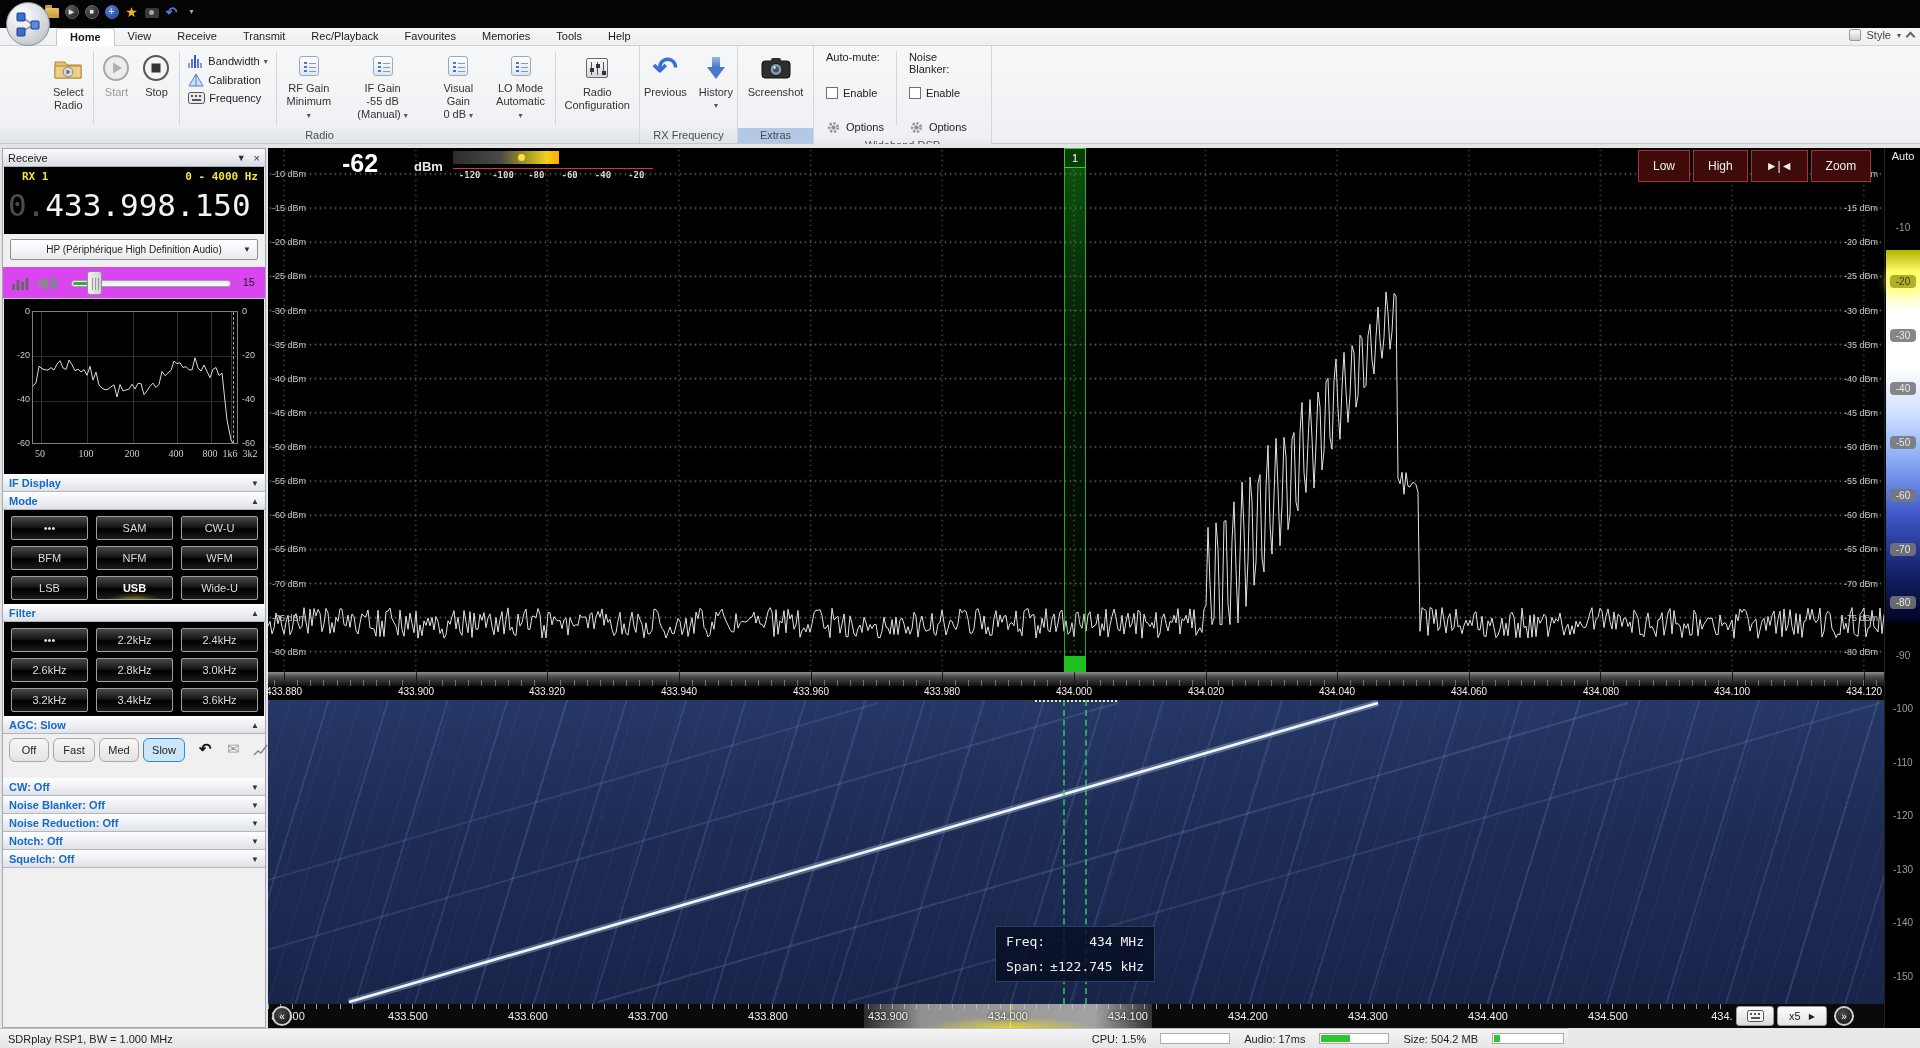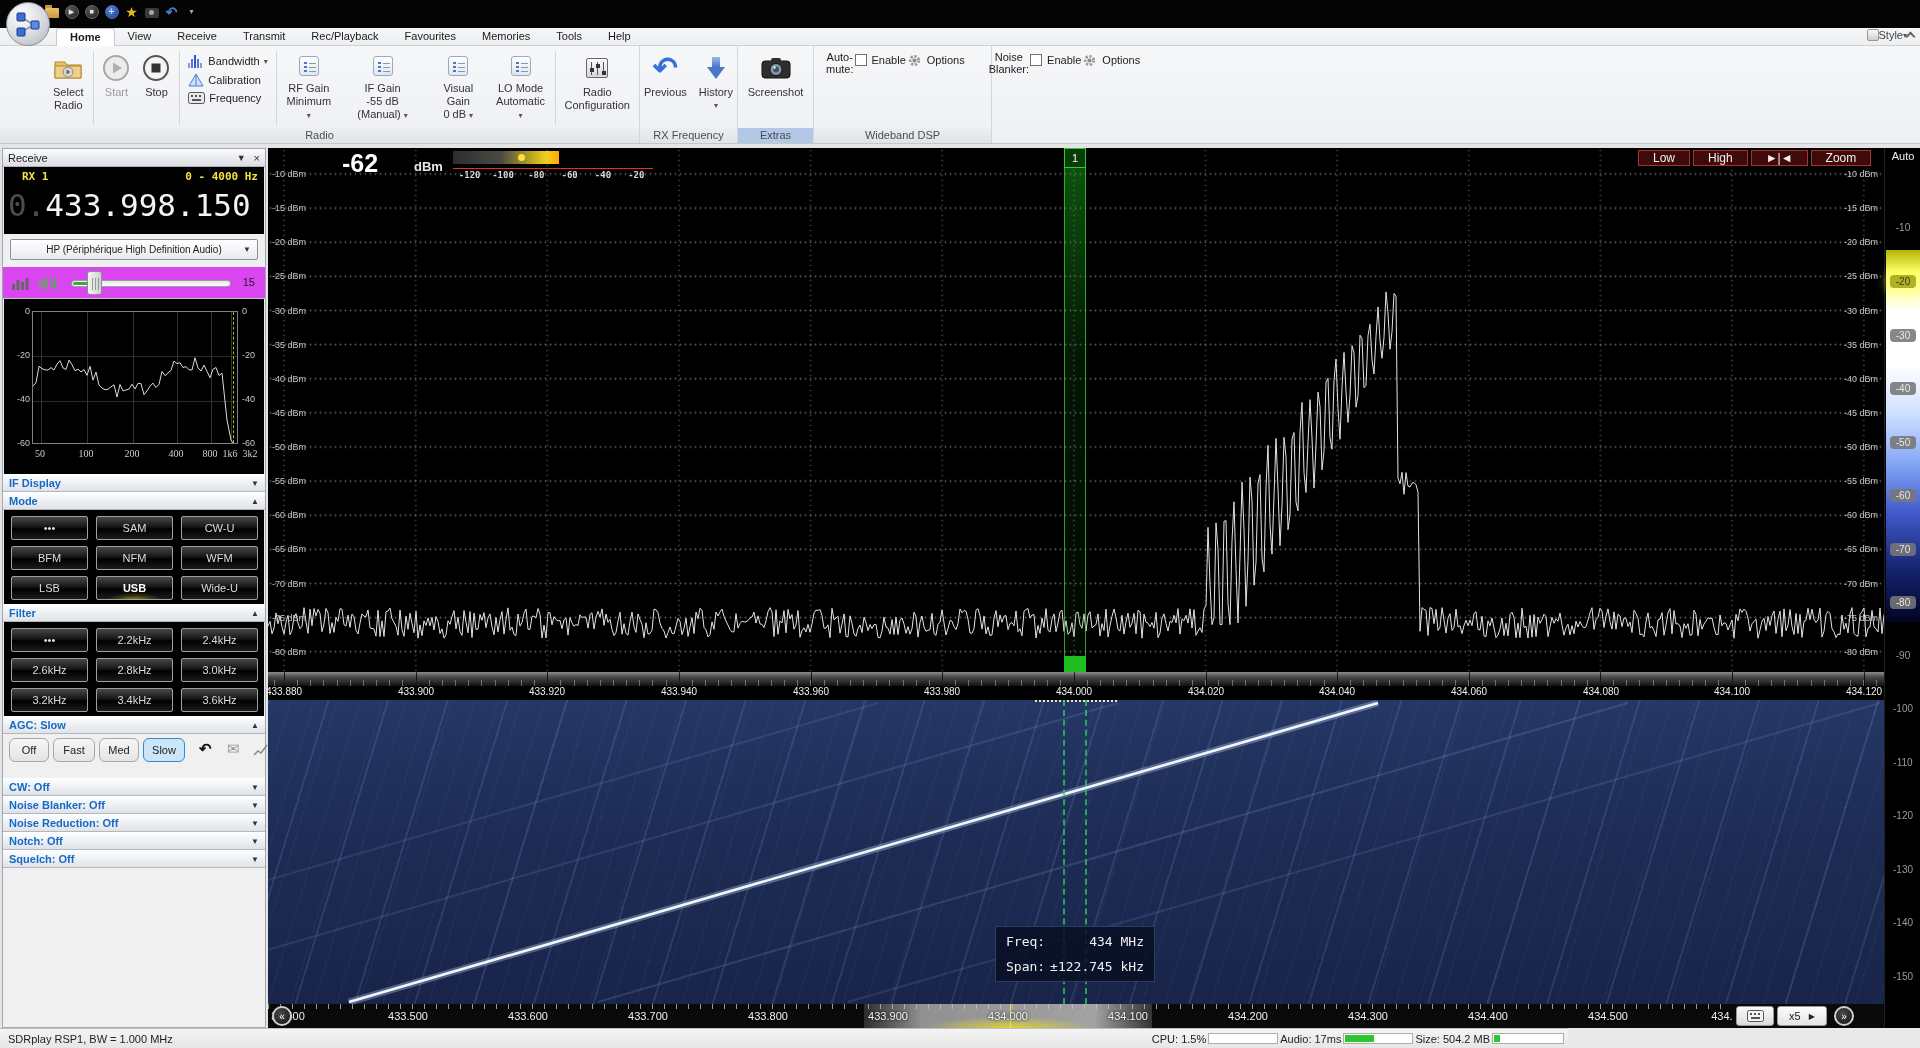--- a/index.html
+++ b/index.html
@@ -30,21 +30,21 @@
   .undo-q { color:#4a7fd0; font-weight:bold; font-size:14px; }
   .caret-q { color:#aaa; font-size:8px; }
 
   
   .tabrow { position:absolute; left:0; top:28px; width:1920px; height:18px;
     background:linear-gradient(#f6f7f8,#eceef0); border-bottom:1px solid #cfd2d6; }
   .tabs { position:absolute; left:56px; top:0; display:flex; height:18px; }
   .tab { padding:2px 13px; color:#1a1a1a; cursor:default; }
   .tab.active { background:#ffffff; border:1px solid #c6c9cd; border-bottom:none;
     border-radius:3px 3px 0 0; font-weight:bold; }
-  .tabrow-right { position:absolute; right:6px; top:1px; display:flex; align-items:center; color:#444; }
+  .tabrow-right { position:absolute; right:6px; top:1px; display:flex; align-items:center; gap:6px; color:#444; }
   .style-ico { width:12px; height:12px; border:1px solid #999; border-radius:2px;
     background:linear-gradient(#fff,#ccc); }
   .chev-up { width:7px; height:7px; border-left:2px solid #666; border-top:2px solid #666;
     transform:rotate(45deg); margin-top:3px; }
 
   
   .ribbon { position:absolute; left:0; top:46px; width:1920px; height:98px;
     background:linear-gradient(#f6f7f9,#eef0f3); border-bottom:1px solid #c4c7cb; display:flex; }
   .rib-group { display:flex; flex-direction:column; border-right:1px solid #d3d6da; }
   .rib-content { flex:1; display:flex; align-items:flex-start; padding:3px 4px 0 4px; gap:2px; }
@@ -79,21 +79,21 @@
   .gainbtn { width:auto; }
   .undo-big { font-size:30px; color:#3a6fd8; font-weight:bold; line-height:26px; }
   .down-arrow { position:relative; width:18px; height:26px; }
   .down-arrow::before { content:''; position:absolute; left:5px; top:2px; width:8px; height:10px;
     background:linear-gradient(#9ab8e8,#4a78c8); }
   .down-arrow::after { content:''; position:absolute; left:0; top:12px; width:0; height:0;
     border-left:9px solid transparent; border-right:9px solid transparent; border-top:12px solid #4a78c8; }
   .gear { width:15px; height:15px; }
   .checkrow { display:flex; align-items:center; gap:5px; height:18px; }
   .checkbox { width:12px; height:12px; background:#fff; border:1px solid #707070; }
-  .wb-col { display:flex; flex-direction:row; gap:1px; padding:2px 8px;text-align:center; }
+  .wb-col { display:flex; flex-direction:column; gap:16px; padding:2px 8px; }
   .wb-title { font-weight:normal; color:#222; height:17px; }
 
   
   .main { position:absolute; left:0; top:144px; width:1920px; height:884px; background:#e4e4e4; }
 
   
   .rxpanel { position:absolute; left:2px; top:4px; width:264px; height:880px;
     background:#f0f0f0; border:1px solid #a0a8b4; }
   .rx-h { position:absolute; left:0; top:0; right:0; height:18px;
     background:linear-gradient(#fbfcfd,#dadde2); border-bottom:1px solid #b0b4ba;
@@ -186,21 +186,21 @@
   .m-unit { position:absolute; left:146px; top:11px; font-size:13px; font-weight:bold; color:#e8e8e8; }
   .m-bar { position:absolute; left:185px; top:3px; width:106px; height:13px;
     background:linear-gradient(90deg,#2c2c2c,#4a4a44 45%,#b0a020 72%,#f0d020 88%,#ffa800); }
   .m-dot { position:absolute; left:250px; top:6px; width:7px; height:7px; border-radius:50%; background:#ffe040; }
   .m-line { position:absolute; left:185px; top:20px; width:200px; height:0; border-top:1px solid #e03030; }
   .m-scale { position:absolute; left:185px; top:22px; width:200px; display:flex; }
   .m-scale span { flex:1; text-align:center; font-family:"DejaVu Sans Mono", monospace;
     font-size:9px; font-weight:bold; color:#d8d8d8; }
   
   .specbtns { position:absolute; left:1370px; top:2px; display:flex; gap:3px; }
-  .specbtns .rb { height:16px; padding:0 14px; background:#3f0a0a; border:1px solid #a83232;
+  .specbtns .rb { height:32px; padding:0 14px; background:#3f0a0a; border:1px solid #a83232;
     color:#f0f0f0; font-size:12px; display:flex; align-items:center; justify-content:center; cursor:default; }
   
   .marker { position:absolute; left:796px; top:0; width:22px; height:524px; }
   .marker-tab { position:absolute; left:0; top:0; width:22px; height:20px; background:#0a3c0a;
     border:1px solid #2ecc2e; color:#fff; text-align:center; line-height:18px; font-size:11px; }
   .marker-col { position:absolute; left:0; top:20px; width:22px; height:488px;
     border-left:1px solid rgba(46,204,46,.8); border-right:1px solid rgba(46,204,46,.8);
     background:linear-gradient(180deg, rgba(30,180,30,.45), rgba(20,120,20,.18) 40%, rgba(10,80,10,.10)); }
   .marker-foot { position:absolute; left:0; top:508px; width:22px; height:16px; background:#1fbf1f; }
   
@@ -276,21 +276,21 @@
   .rs-lab { position:absolute; left:0; width:36px; text-align:center; font-size:10px; color:#9a9a9a; }
   .rs-lab .badge { display:inline-block; min-width:26px; padding:1px 3px; border-radius:4px;
     background:rgba(118,118,118,.88); color:#e8e8e8; }
   .rs-lab .badge.yellow { background:#b0b026; color:#3a3a10; box-shadow:0 0 10px 4px rgba(255,255,80,.5); }
 
   
   .statusbar { position:absolute; left:0; top:1028px; width:1568px; height:20px;
     background:linear-gradient(#f4f4f4,#e6e6e6); border-top:1px solid #c0c0c0;
     display:flex; align-items:center; color:#222; }
   .sb-left { margin-left:8px; }
-  .sb-right { margin-left:auto; display:flex; align-items:center; gap:2px; margin-right:4px; }
+  .sb-right { margin-left:auto; display:flex; align-items:center; gap:14px; margin-right:4px; }
   .sb-bar { width:70px; height:11px; background:#fdfdfd; border:1px solid #adadad; position:relative; }
   .sb-bar .fill { position:absolute; left:1px; top:1px; bottom:1px; background:#2ec62e; }
 </style>
 </head>
 <body>
 
 <div class="app">
 
   <div class="titlebar">
     <div class="qat">

